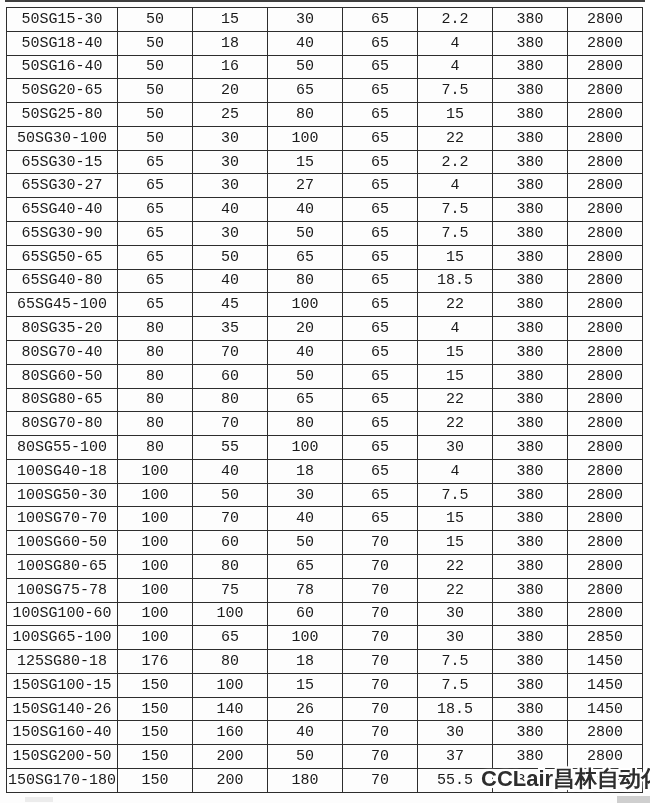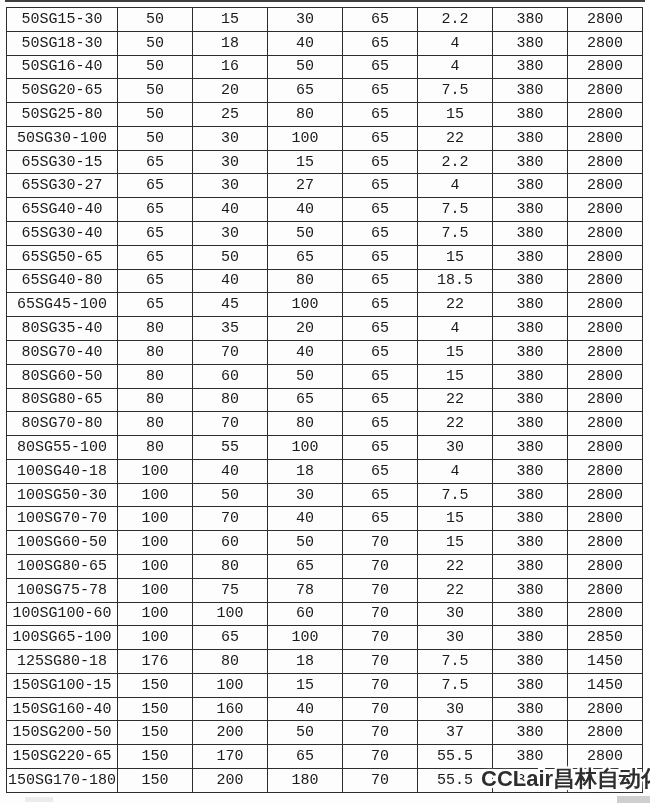--- a/index.html
+++ b/index.html
@@ -88,21 +88,21 @@
           <td>50SG15-30</td>
           <td>50</td>
           <td>15</td>
           <td>30</td>
           <td>65</td>
           <td>2.2</td>
           <td>380</td>
           <td>2800</td>
         </tr>
         <tr>
-          <td>50SG18-30</td>
+          <td>50SG18-40</td>
           <td>50</td>
           <td>18</td>
           <td>40</td>
           <td>65</td>
           <td>4</td>
           <td>380</td>
           <td>2800</td>
         </tr>
         <tr>
           <td>50SG16-40</td>
@@ -168,21 +168,21 @@
           <td>65SG40-40</td>
           <td>65</td>
           <td>40</td>
           <td>40</td>
           <td>65</td>
           <td>7.5</td>
           <td>380</td>
           <td>2800</td>
         </tr>
         <tr>
-          <td>65SG30-40</td>
+          <td>65SG30-90</td>
           <td>65</td>
           <td>30</td>
           <td>50</td>
           <td>65</td>
           <td>7.5</td>
           <td>380</td>
           <td>2800</td>
         </tr>
         <tr>
           <td>65SG50-65</td>
@@ -208,21 +208,21 @@
           <td>65SG45-100</td>
           <td>65</td>
           <td>45</td>
           <td>100</td>
           <td>65</td>
           <td>22</td>
           <td>380</td>
           <td>2800</td>
         </tr>
         <tr>
-          <td>80SG35-40</td>
+          <td>80SG35-20</td>
           <td>80</td>
           <td>35</td>
           <td>20</td>
           <td>65</td>
           <td>4</td>
           <td>380</td>
           <td>2800</td>
         </tr>
         <tr>
           <td>80SG70-40</td>
@@ -364,50 +364,50 @@
           <td>380</td>
           <td>1450</td>
         </tr>
         <tr>
           <td>150SG100-15</td>
           <td>150</td>
           <td>100</td>
           <td>15</td>
           <td>70</td>
           <td>7.5</td>
+          <td>380</td>
+          <td>1450</td>
+        </tr>
+        <tr>
+          <td>150SG140-26</td>
+          <td>150</td>
+          <td>140</td>
+          <td>26</td>
+          <td>70</td>
+          <td>18.5</td>
           <td>380</td>
           <td>1450</td>
         </tr>
         <tr>
           <td>150SG160-40</td>
           <td>150</td>
           <td>160</td>
           <td>40</td>
           <td>70</td>
           <td>30</td>
           <td>380</td>
           <td>2800</td>
         </tr>
         <tr>
           <td>150SG200-50</td>
           <td>150</td>
           <td>200</td>
           <td>50</td>
           <td>70</td>
           <td>37</td>
-          <td>380</td>
-          <td>2800</td>
-        </tr>
-        <tr>
-          <td>150SG220-65</td>
-          <td>150</td>
-          <td>170</td>
-          <td>65</td>
-          <td>70</td>
-          <td>55.5</td>
           <td>380</td>
           <td>2800</td>
         </tr>
         <tr>
           <td>150SG170-180</td>
           <td>150</td>
           <td>200</td>
           <td>180</td>
           <td>70</td>
           <td>55.5</td>

